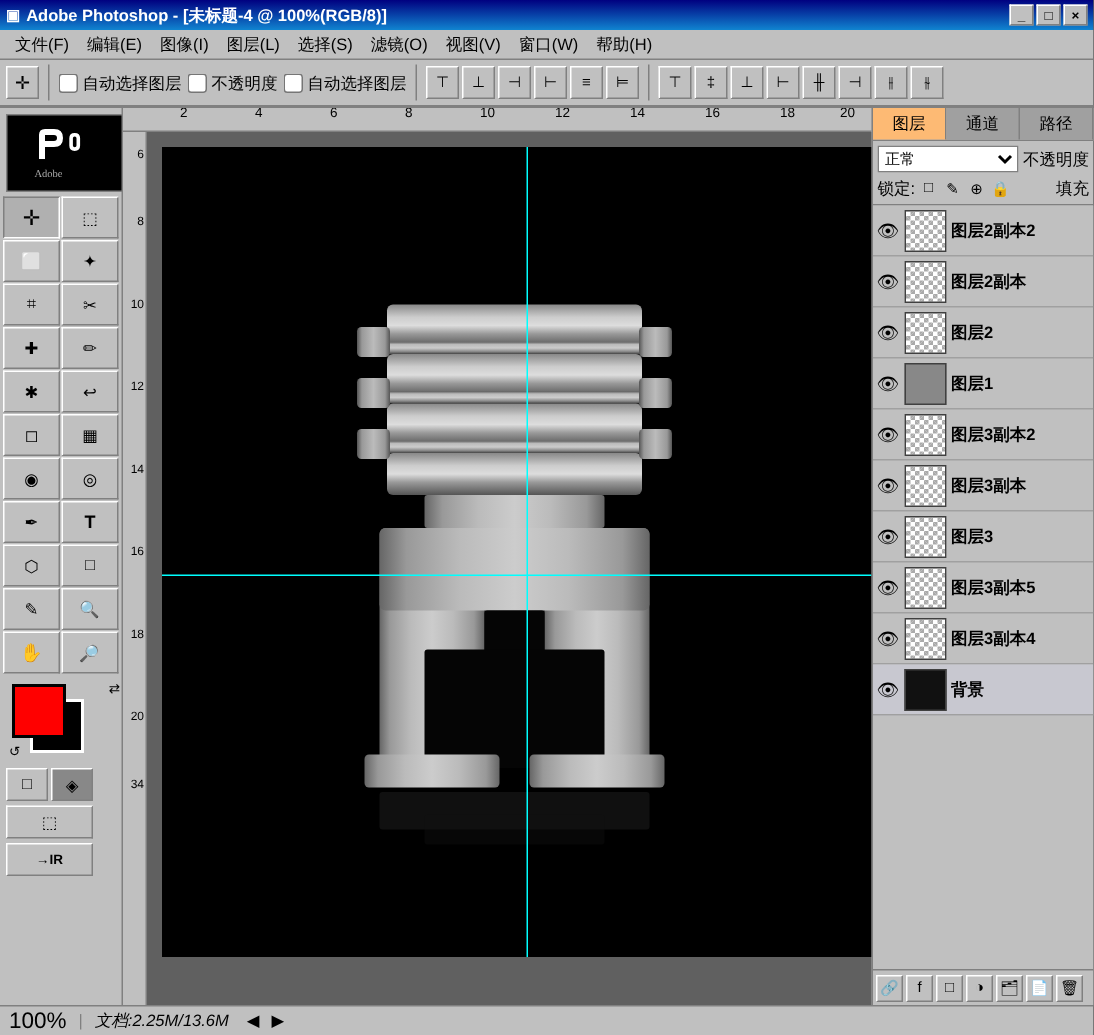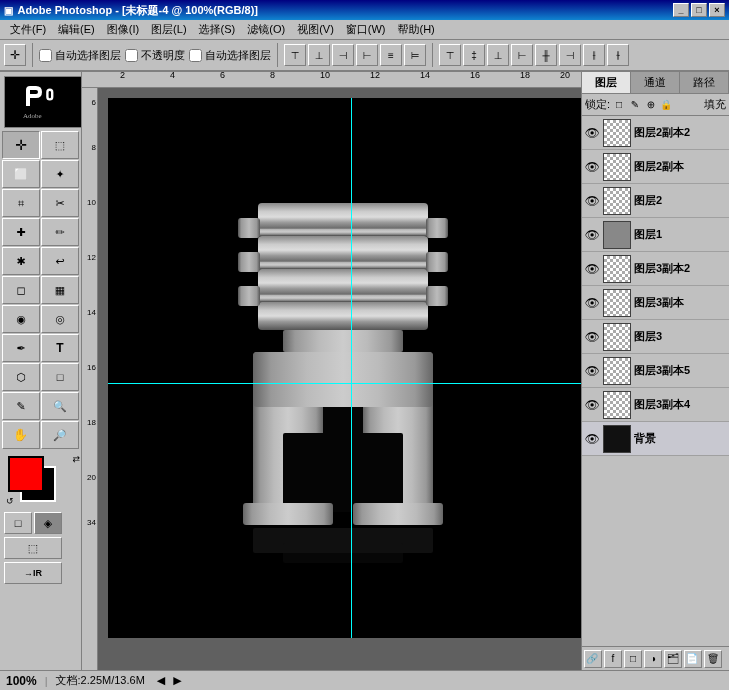--- a/index.html
+++ b/index.html
@@ -143,21 +143,21 @@
     
     #layers-tabs {
       display: flex;
       background: #c0c0c0;
       border-bottom: 1px solid #808080;
     }
     .layer-tab {
       flex: 1; text-align: center; padding: 3px 2px;
       font-size: 11px; cursor: pointer; border-right: 1px solid #808080;
     }
-    .layer-tab.active { background: #e5e5e5; font-weight: bold; border-bottom: none; }
+    .layer-tab.active { background: #fdba74; font-weight: normal; border-bottom: none; }
     .layer-tab:not(.active) { background: #a0a0a0; }
 
     
     #layers-controls {
       padding: 3px;
       border-bottom: 1px solid #808080;
     }
     .control-row { display: flex; align-items: center; gap: 3px; margin-bottom: 3px; }
     .control-select {
       flex: 1; height: 18px; font-size: 10px;
@@ -207,23 +207,23 @@
     #status-bar {
       height: 20px;
       background: #c0c0c0;
       border-top: 1px solid #808080;
       display: flex;
       align-items: center;
       padding: 0 6px;
       font-size: 11px;
       gap: 8px;
     }
-    .status-zoom { font-size: 12px; font-weight: bold; }
+    .status-zoom { font-size: 15px; }
     .status-sep { color: #808080; }
-    .status-info { font-size: 11px; }
+    .status-info { font-size: 11px; font-style: italic; }
 
     
     #layer-bottom {
       height: 24px;
       background: #c0c0c0;
       border-top: 1px solid #808080;
       display: flex;
       align-items: center;
       padding: 2px;
       gap: 2px;
@@ -539,20 +539,26 @@
 
   <div id="right-panel">
 
     <div id="layers-tabs">
       <div class="layer-tab active">图层</div>
       <div class="layer-tab">通道</div>
       <div class="layer-tab">路径</div>
     </div>
 
     <div id="layers-controls">
+      <div class="control-row">
+        <select class="control-select">
+          <option>正常</option>
+        </select>
+        <span class="control-opacity">不透明度</span>
+      </div>
       <div class="lock-row">
         <span>锁定:</span>
         <div class="lock-icon">□</div>
         <div class="lock-icon">✎</div>
         <div class="lock-icon">⊕</div>
         <div class="lock-icon">🔒</div>
         <span style="margin-left:auto;font-size:11px;">填充</span>
       </div>
     </div>
 

